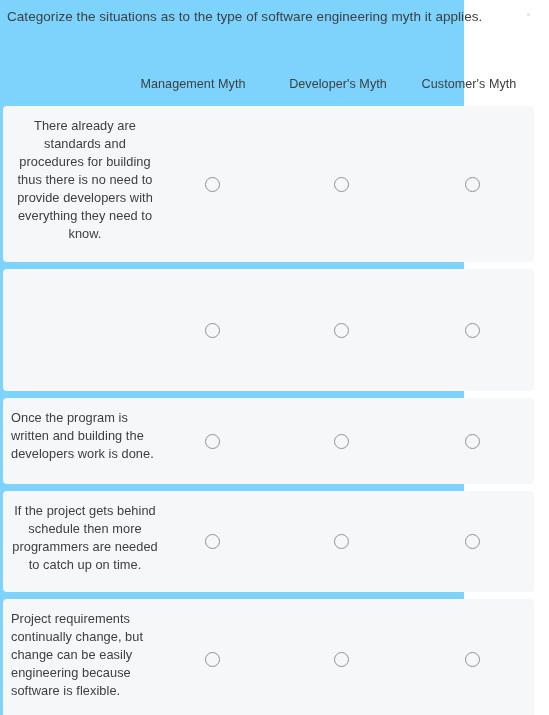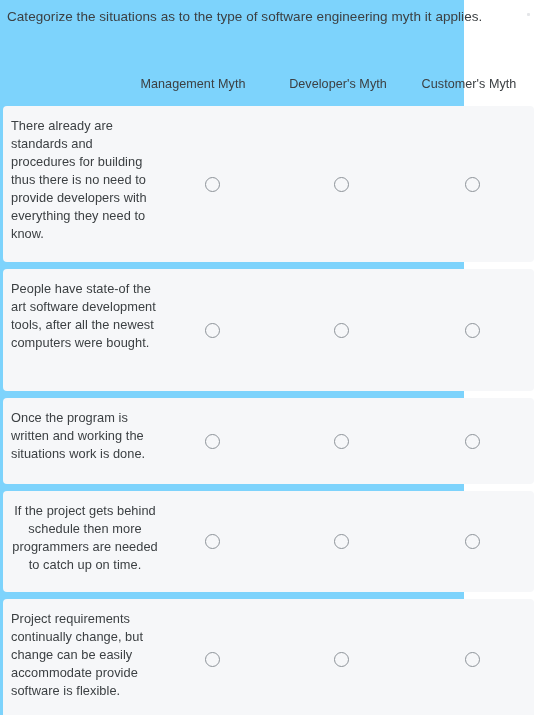--- a/index.html
+++ b/index.html
@@ -135,50 +135,49 @@
 
   <div class="scroll-mark"></div>
 
   <div class="col-headers">
     <div class="col-header c0">Management Myth</div>
     <div class="col-header c2">Customer's Myth</div>
     <div class="col-header c1">Developer's Myth</div>
   </div>
 
   <div class="rows">
-      <div class="matrix-row" style="height: 156px;">
+      <div class="matrix-row" style="height: 156px; text-align: center;">
         <div class="row-label">There already are standards and procedures for building thus there is no need to provide developers with everything they need to know.</div>
         <div class="row-options">
           <div class="radio-cell c0" role="radio" aria-checked="false" style="top: 78px;">
             <span class="radio-dot"></span>
           </div>
           <div class="radio-cell c1" role="radio" aria-checked="false" style="top: 78px;">
             <span class="radio-dot"></span>
           </div>
           <div class="radio-cell c2" role="radio" aria-checked="false" style="top: 78px;">
             <span class="radio-dot"></span>
           </div>
         </div>
       </div>
       <div class="matrix-row" style="height: 122px;">
-        <div class="row-label">People have state-of the art software development tools, after all the newest computers were bought.</div>
         <div class="row-options">
           <div class="radio-cell c0" role="radio" aria-checked="false" style="top: 61px;">
             <span class="radio-dot"></span>
           </div>
           <div class="radio-cell c1" role="radio" aria-checked="false" style="top: 61px;">
             <span class="radio-dot"></span>
           </div>
           <div class="radio-cell c2" role="radio" aria-checked="false" style="top: 61px;">
             <span class="radio-dot"></span>
           </div>
         </div>
       </div>
       <div class="matrix-row" style="height: 86px;">
-        <div class="row-label">Once the program is written and working the situations work is done.</div>
+        <div class="row-label">Once the program is written and building the developers work is done.</div>
         <div class="row-options">
           <div class="radio-cell c0" role="radio" aria-checked="false" style="top: 43px;">
             <span class="radio-dot"></span>
           </div>
           <div class="radio-cell c1" role="radio" aria-checked="false" style="top: 43px;">
             <span class="radio-dot"></span>
           </div>
           <div class="radio-cell c2" role="radio" aria-checked="false" style="top: 43px;">
             <span class="radio-dot"></span>
           </div>
@@ -192,21 +191,21 @@
           </div>
           <div class="radio-cell c1" role="radio" aria-checked="false" style="top: 50.5px;">
             <span class="radio-dot"></span>
           </div>
           <div class="radio-cell c2" role="radio" aria-checked="false" style="top: 50.5px;">
             <span class="radio-dot"></span>
           </div>
         </div>
       </div>
       <div class="matrix-row" style="height: 120px;">
-        <div class="row-label">Project requirements continually change, but change can be easily accommodate provide software is flexible.</div>
+        <div class="row-label">Project requirements continually change, but change can be easily engineering because software is flexible.</div>
         <div class="row-options">
           <div class="radio-cell c0" role="radio" aria-checked="false" style="top: 60px;">
             <span class="radio-dot"></span>
           </div>
           <div class="radio-cell c1" role="radio" aria-checked="false" style="top: 60px;">
             <span class="radio-dot"></span>
           </div>
           <div class="radio-cell c2" role="radio" aria-checked="false" style="top: 60px;">
             <span class="radio-dot"></span>
           </div>

